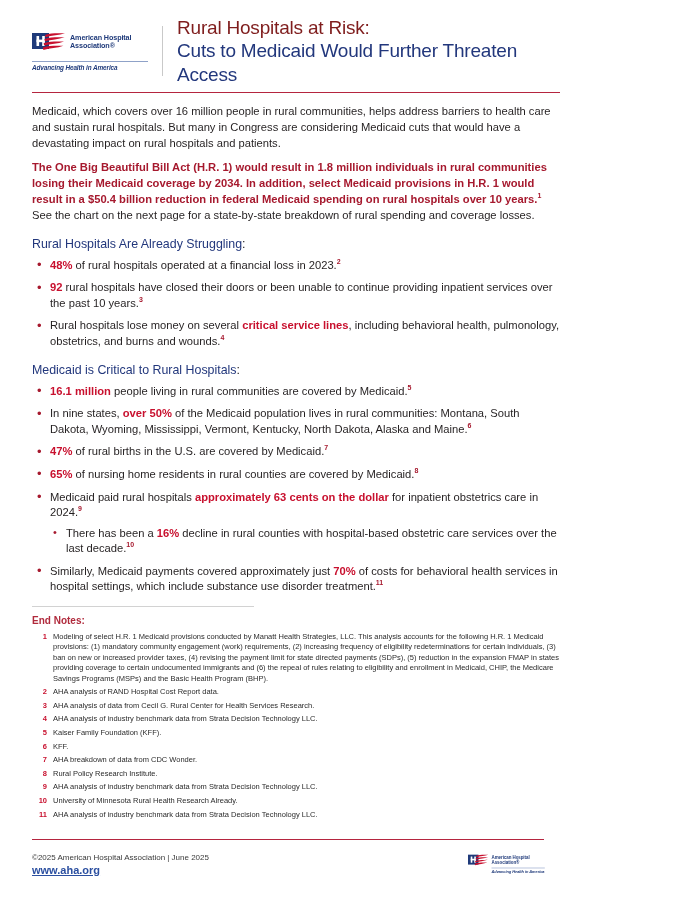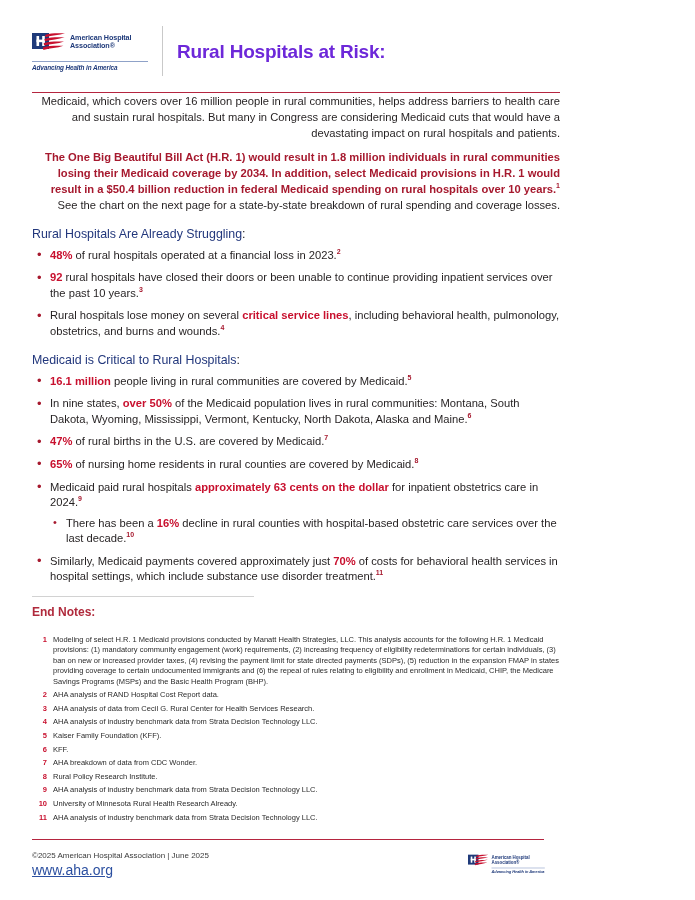--- a/index.html
+++ b/index.html
@@ -70,44 +70,43 @@
     background: #c9c9c9;
     height: 50px;
     margin: 0 14px 0 6px;
     flex: 0 0 1px;
   }
   .titles {
     flex: 1 1 auto;
   }
   .title-main {
     font-size: 19px;
-    font-weight: bold;
-    color: #6d28d9;
+    font-weight: normal;
+    color: #7f1d1d;
     line-height: 23px;
     letter-spacing: -0.2px;
   }
   .title-sub {
     font-size: 19px;
     font-weight: normal;
     color: #22377c;
     line-height: 24px;
     letter-spacing: -0.2px;
   }
   .header-rule {
     border-top: 1.6px solid #b5253f;
     margin-top: 12px;
   }
 
   
   .intro {
-    margin-top: 1px;
+    margin-top: 11px;
     font-size: 11.2px;
     line-height: 15.8px;
     color: #231f20;
-    text-align: right;
   }
   .intro p { margin: 0 0 9px 0; }
   .redpara {
     color: #a6192e;
     font-weight: bold;
   }
   .redpara .tail {
     color: #231f20;
     font-weight: normal;
   }
@@ -175,24 +174,24 @@
     line-height: 0;
   }
 
   
   .notes-rule {
     border-top: 1px solid #d2d2d2;
     width: 222px;
     margin-top: 11px;
   }
   .notes-title {
-    font-size: 12px;
+    font-size: 10px;
     font-weight: bold;
     color: #b02a3c;
-    margin: 8px 0 16px 0;
+    margin: 8px 0 6px 0;
   }
   ol.notes {
     list-style: none;
     margin: 0;
     padding: 0;
   }
   ol.notes > li {
     position: relative;
     padding-left: 21px;
     margin-bottom: 3.2px;
@@ -224,24 +223,25 @@
     display: flex;
     align-items: center;
     justify-content: space-between;
   }
   .footer-text {
     font-size: 8px;
     line-height: 12px;
     color: #3a3a3a;
   }
   .footer-link {
-    font-size: 14px;
+    font-size: 11px;
     color: #2b4fa0;
     text-decoration: underline;
     display: block;
+    font-weight: bold;
   }
   .footer-logo {
     display: flex;
     align-items: flex-start;
     transform: scale(0.62);
     transform-origin: right center;
   }
   .footer-logo .logo-words { font-size: 7.2px; line-height: 8.4px; }
 </style>
 </head>
@@ -271,20 +271,21 @@
         </div>
       </div>
       <div class="logo-rule"></div>
       <div class="logo-tagline">Advancing Health in America</div>
     </div>
 
     <div class="divider-v"></div>
 
     <div class="titles">
       <div class="title-main">Rural Hospitals at Risk:</div>
+      <div class="title-sub">Cuts to Medicaid Would Further Threaten Access</div>
     </div>
   </div>
 
   <div class="header-rule"></div>
 
   <div class="intro">
     <p>Medicaid, which covers over 16 million people in rural communities, helps address barriers to health care and sustain rural hospitals. But many in Congress are considering Medicaid cuts that would have a devastating impact on rural hospitals and patients.</p>
     <p class="redpara"><span>The One Big Beautiful Bill Act (H.R. 1) would result in 1.8 million individuals in rural communities losing their Medicaid coverage by 2034. In addition, select Medicaid provisions in H.R. 1 would result in a $50.4 billion reduction in federal Medicaid spending on rural hospitals over 10 years.</span><sup>1</sup><span class="tail"> See the chart on the next page for a state-by-state breakdown of rural spending and coverage losses.</span></p>
   </div>
 

